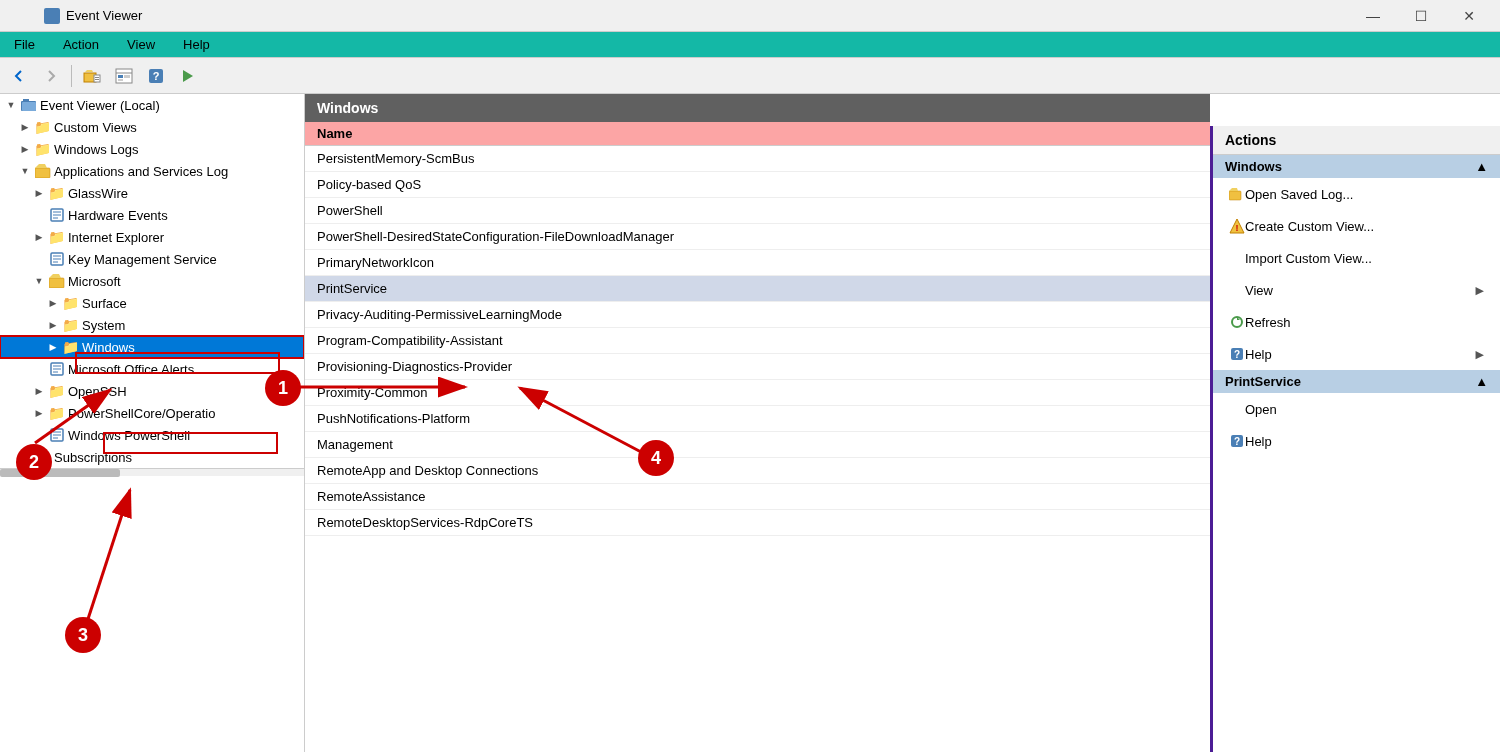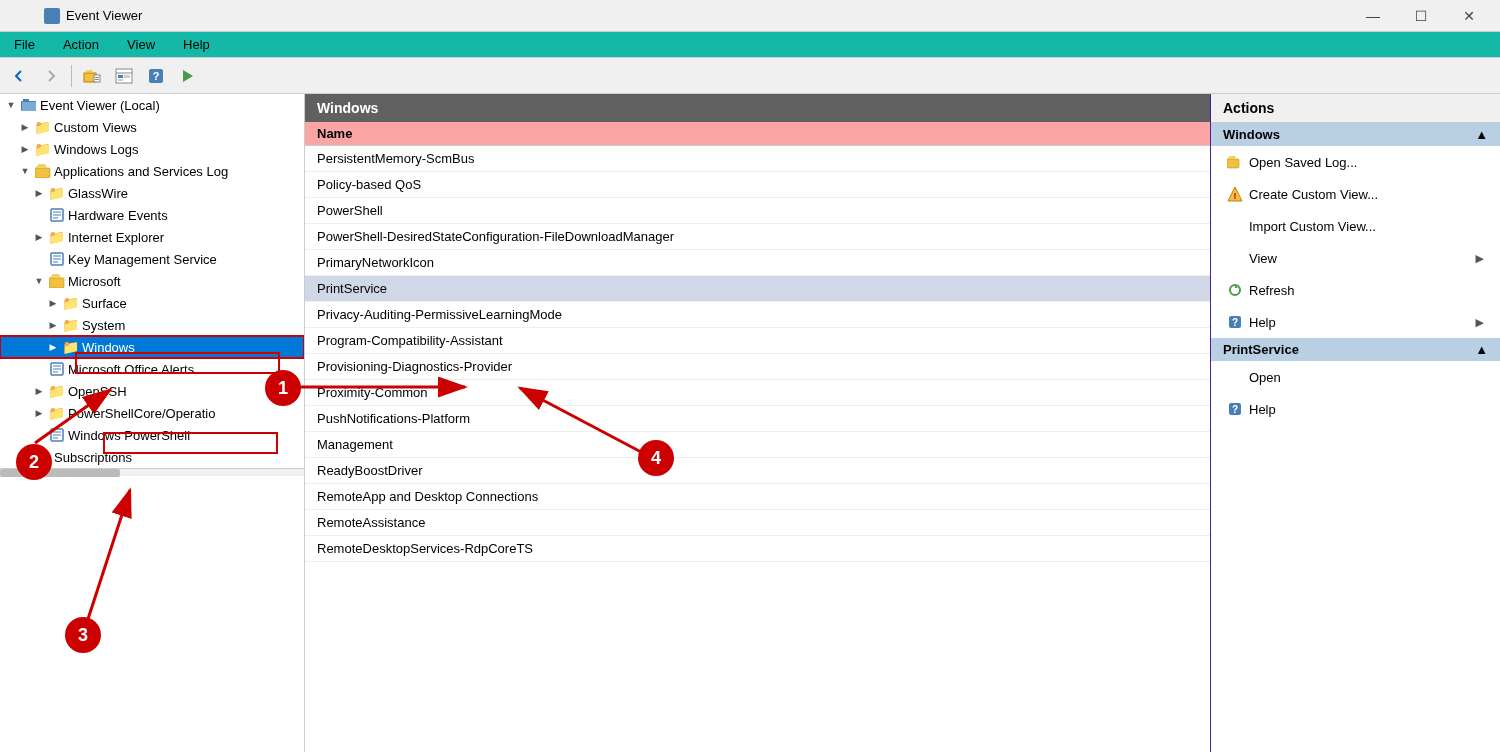--- a/index.html
+++ b/index.html
@@ -171,23 +171,24 @@
       height: 26px;
       align-items: center;
     }
     .table-row.selected { background: #d0d8e8; }
     .table-cell { flex: 1; font-size: 13px; color: #000; }
 
     
     .actions-panel {
       width: 290px;
       min-width: 290px;
-      border-left: 1px solid #4c1d95;
+      border-left: 3px solid #4c1d95;
       background: white;
       overflow-y: auto;
+      margin-top: 32px;
     }
     .actions-header {
       background: #f0f0f0;
       padding: 6px 12px;
       font-size: 14px;
       font-weight: bold;
       border-bottom: 1px solid #ccc;
     }
     .actions-section-header {
       background: #b8cfe4;
@@ -197,21 +198,20 @@
       display: flex;
       justify-content: space-between;
       align-items: center;
       cursor: pointer;
     }
     .action-item {
       display: flex;
       align-items: center;
       padding: 16px 16px;
       cursor: pointer;
-      gap: 6px;
       height: 26px;
     }
     .action-item-label { font-size: 13px; color: #000; }
     .action-item-arrow { margin-left: auto; color: #555; font-size: 11px; }
     .action-icon {
       width: 16px;
       height: 16px;
       display: flex;
       align-items: center;
       justify-content: center;
@@ -517,23 +517,20 @@
         <div class="table-row">
             <div class="table-cell">Proximity-Common</div>
           </div>
         <div class="table-row">
             <div class="table-cell">PushNotifications-Platform</div>
           </div>
         <div class="table-row">
             <div class="table-cell">Management</div>
           </div>
         <div class="table-row">
-            <div class="table-cell">ReadyBoostDriver</div>
-          </div>
-        <div class="table-row">
             <div class="table-cell">RemoteApp and Desktop Connections</div>
           </div>
         <div class="table-row">
             <div class="table-cell">RemoteAssistance</div>
           </div>
         <div class="table-row">
             <div class="table-cell">RemoteDesktopServices-RdpCoreTS</div>
           </div>
       </div>
     </div>

